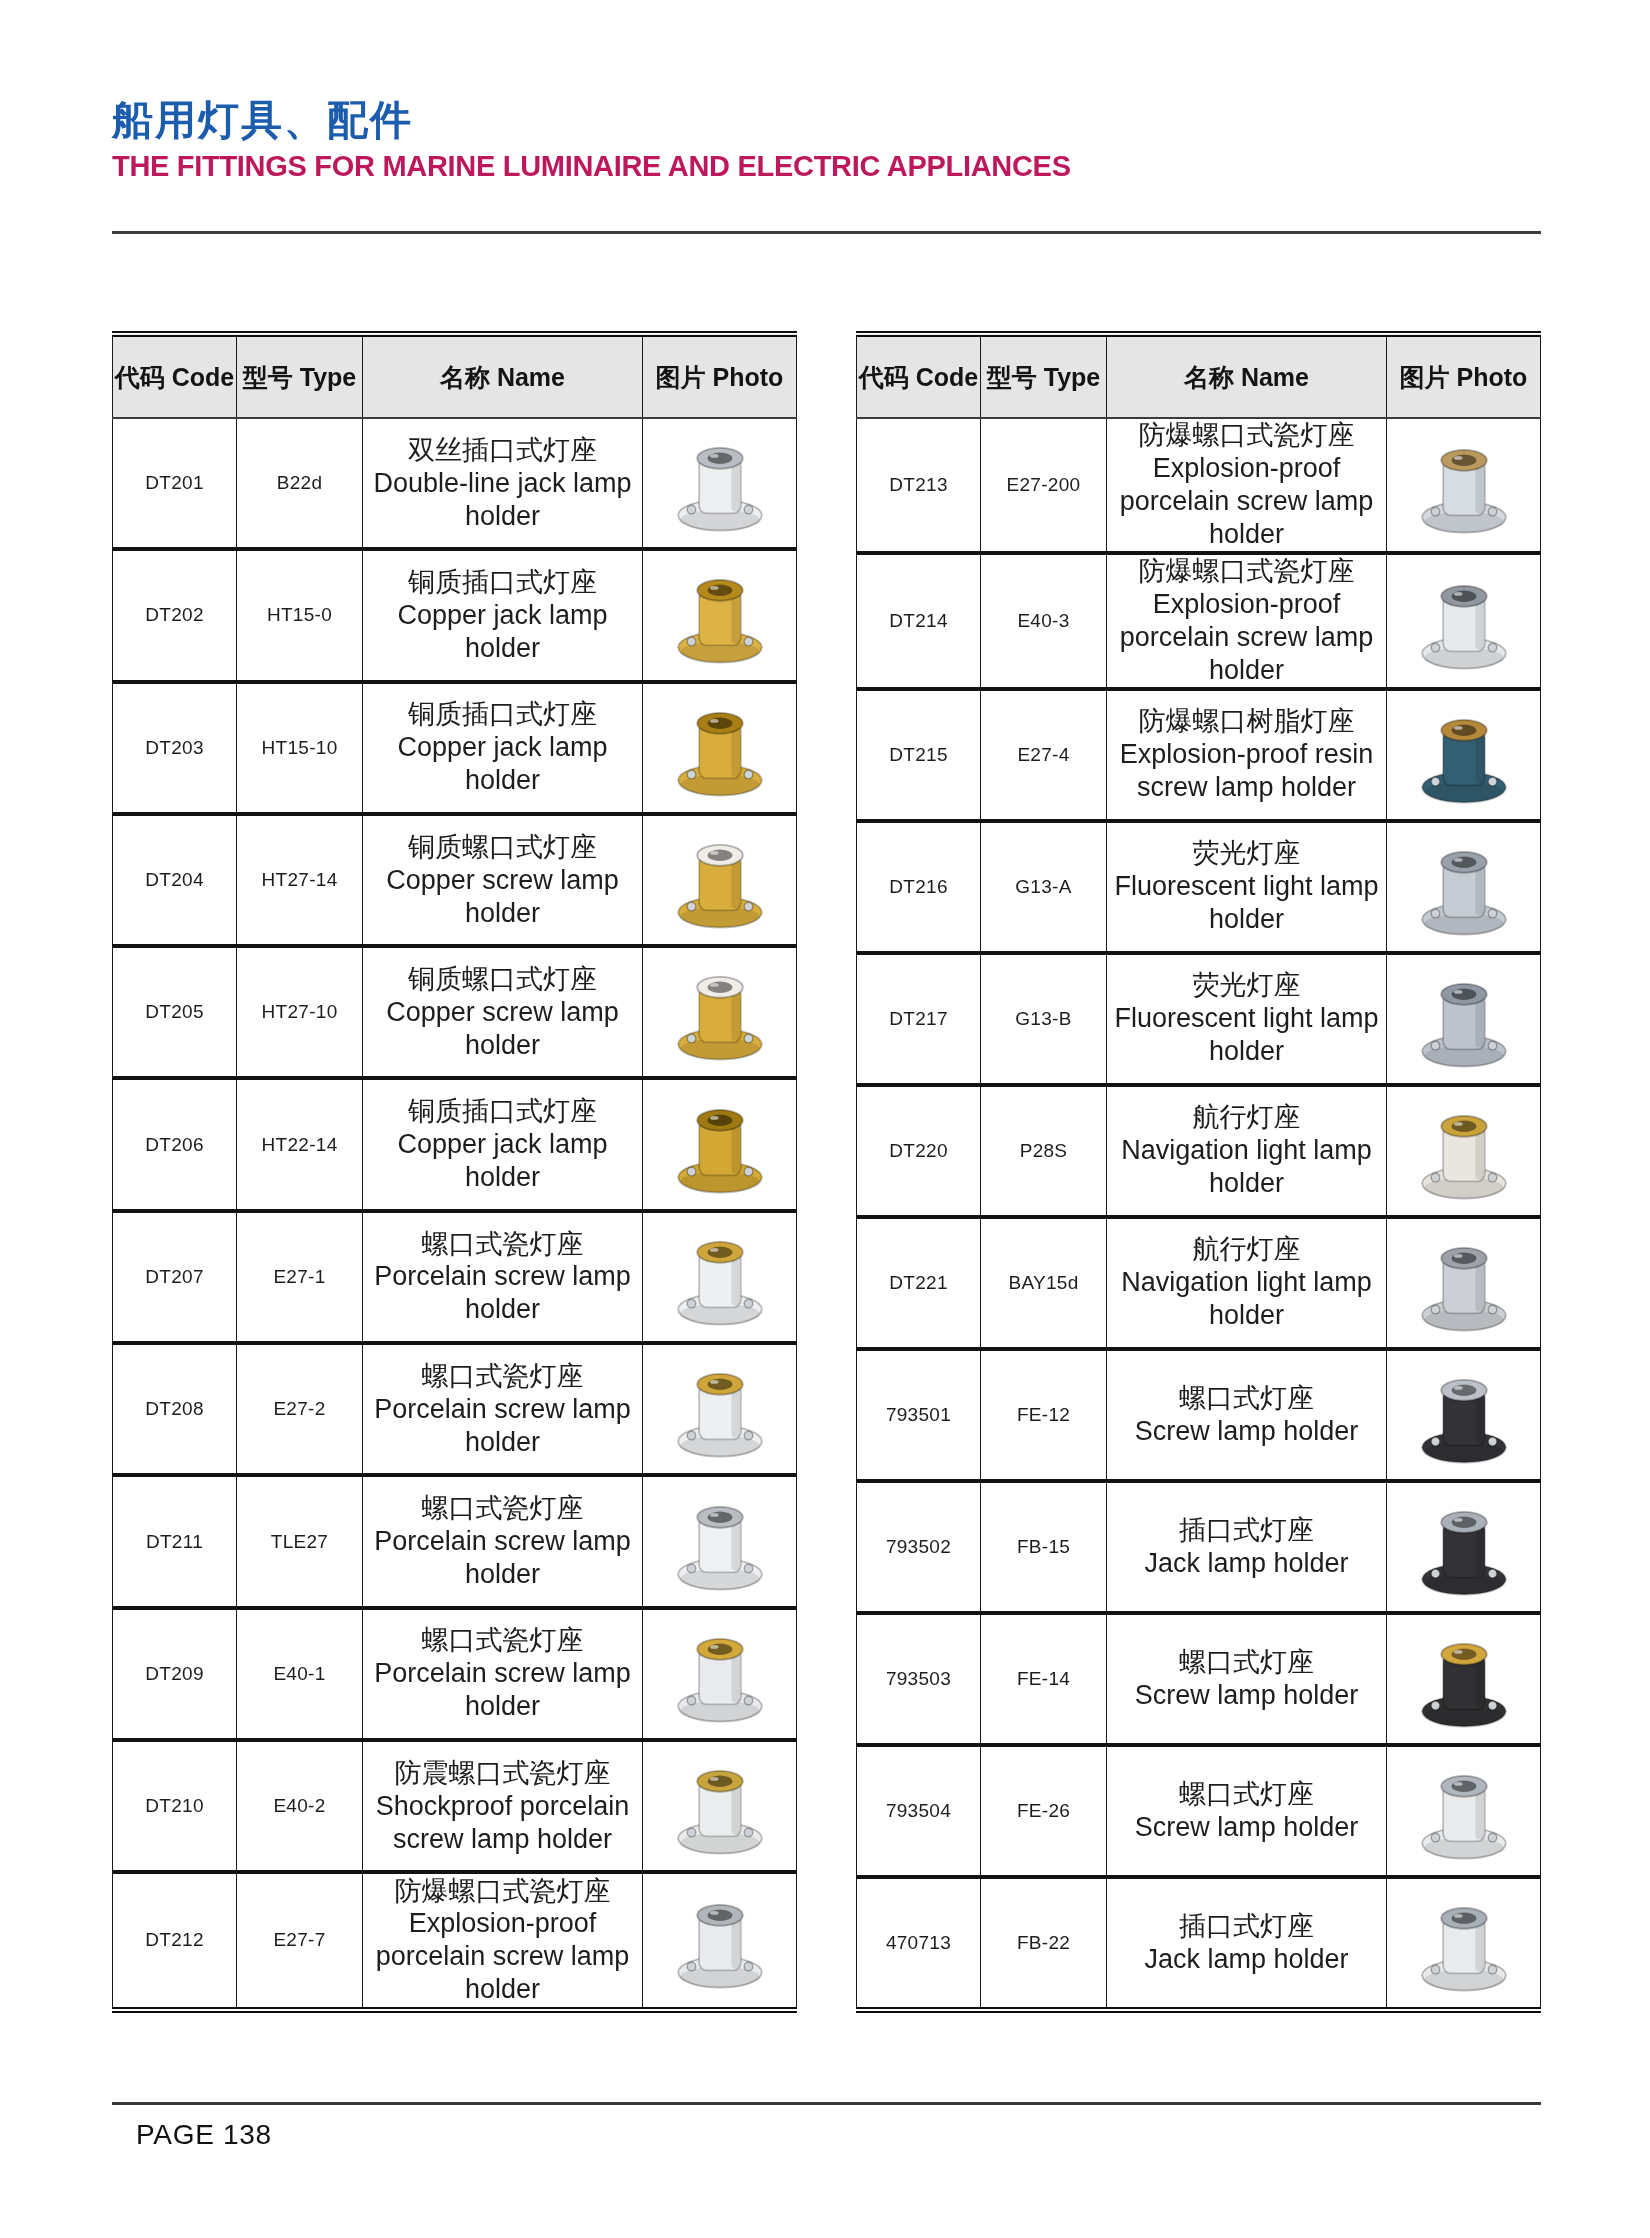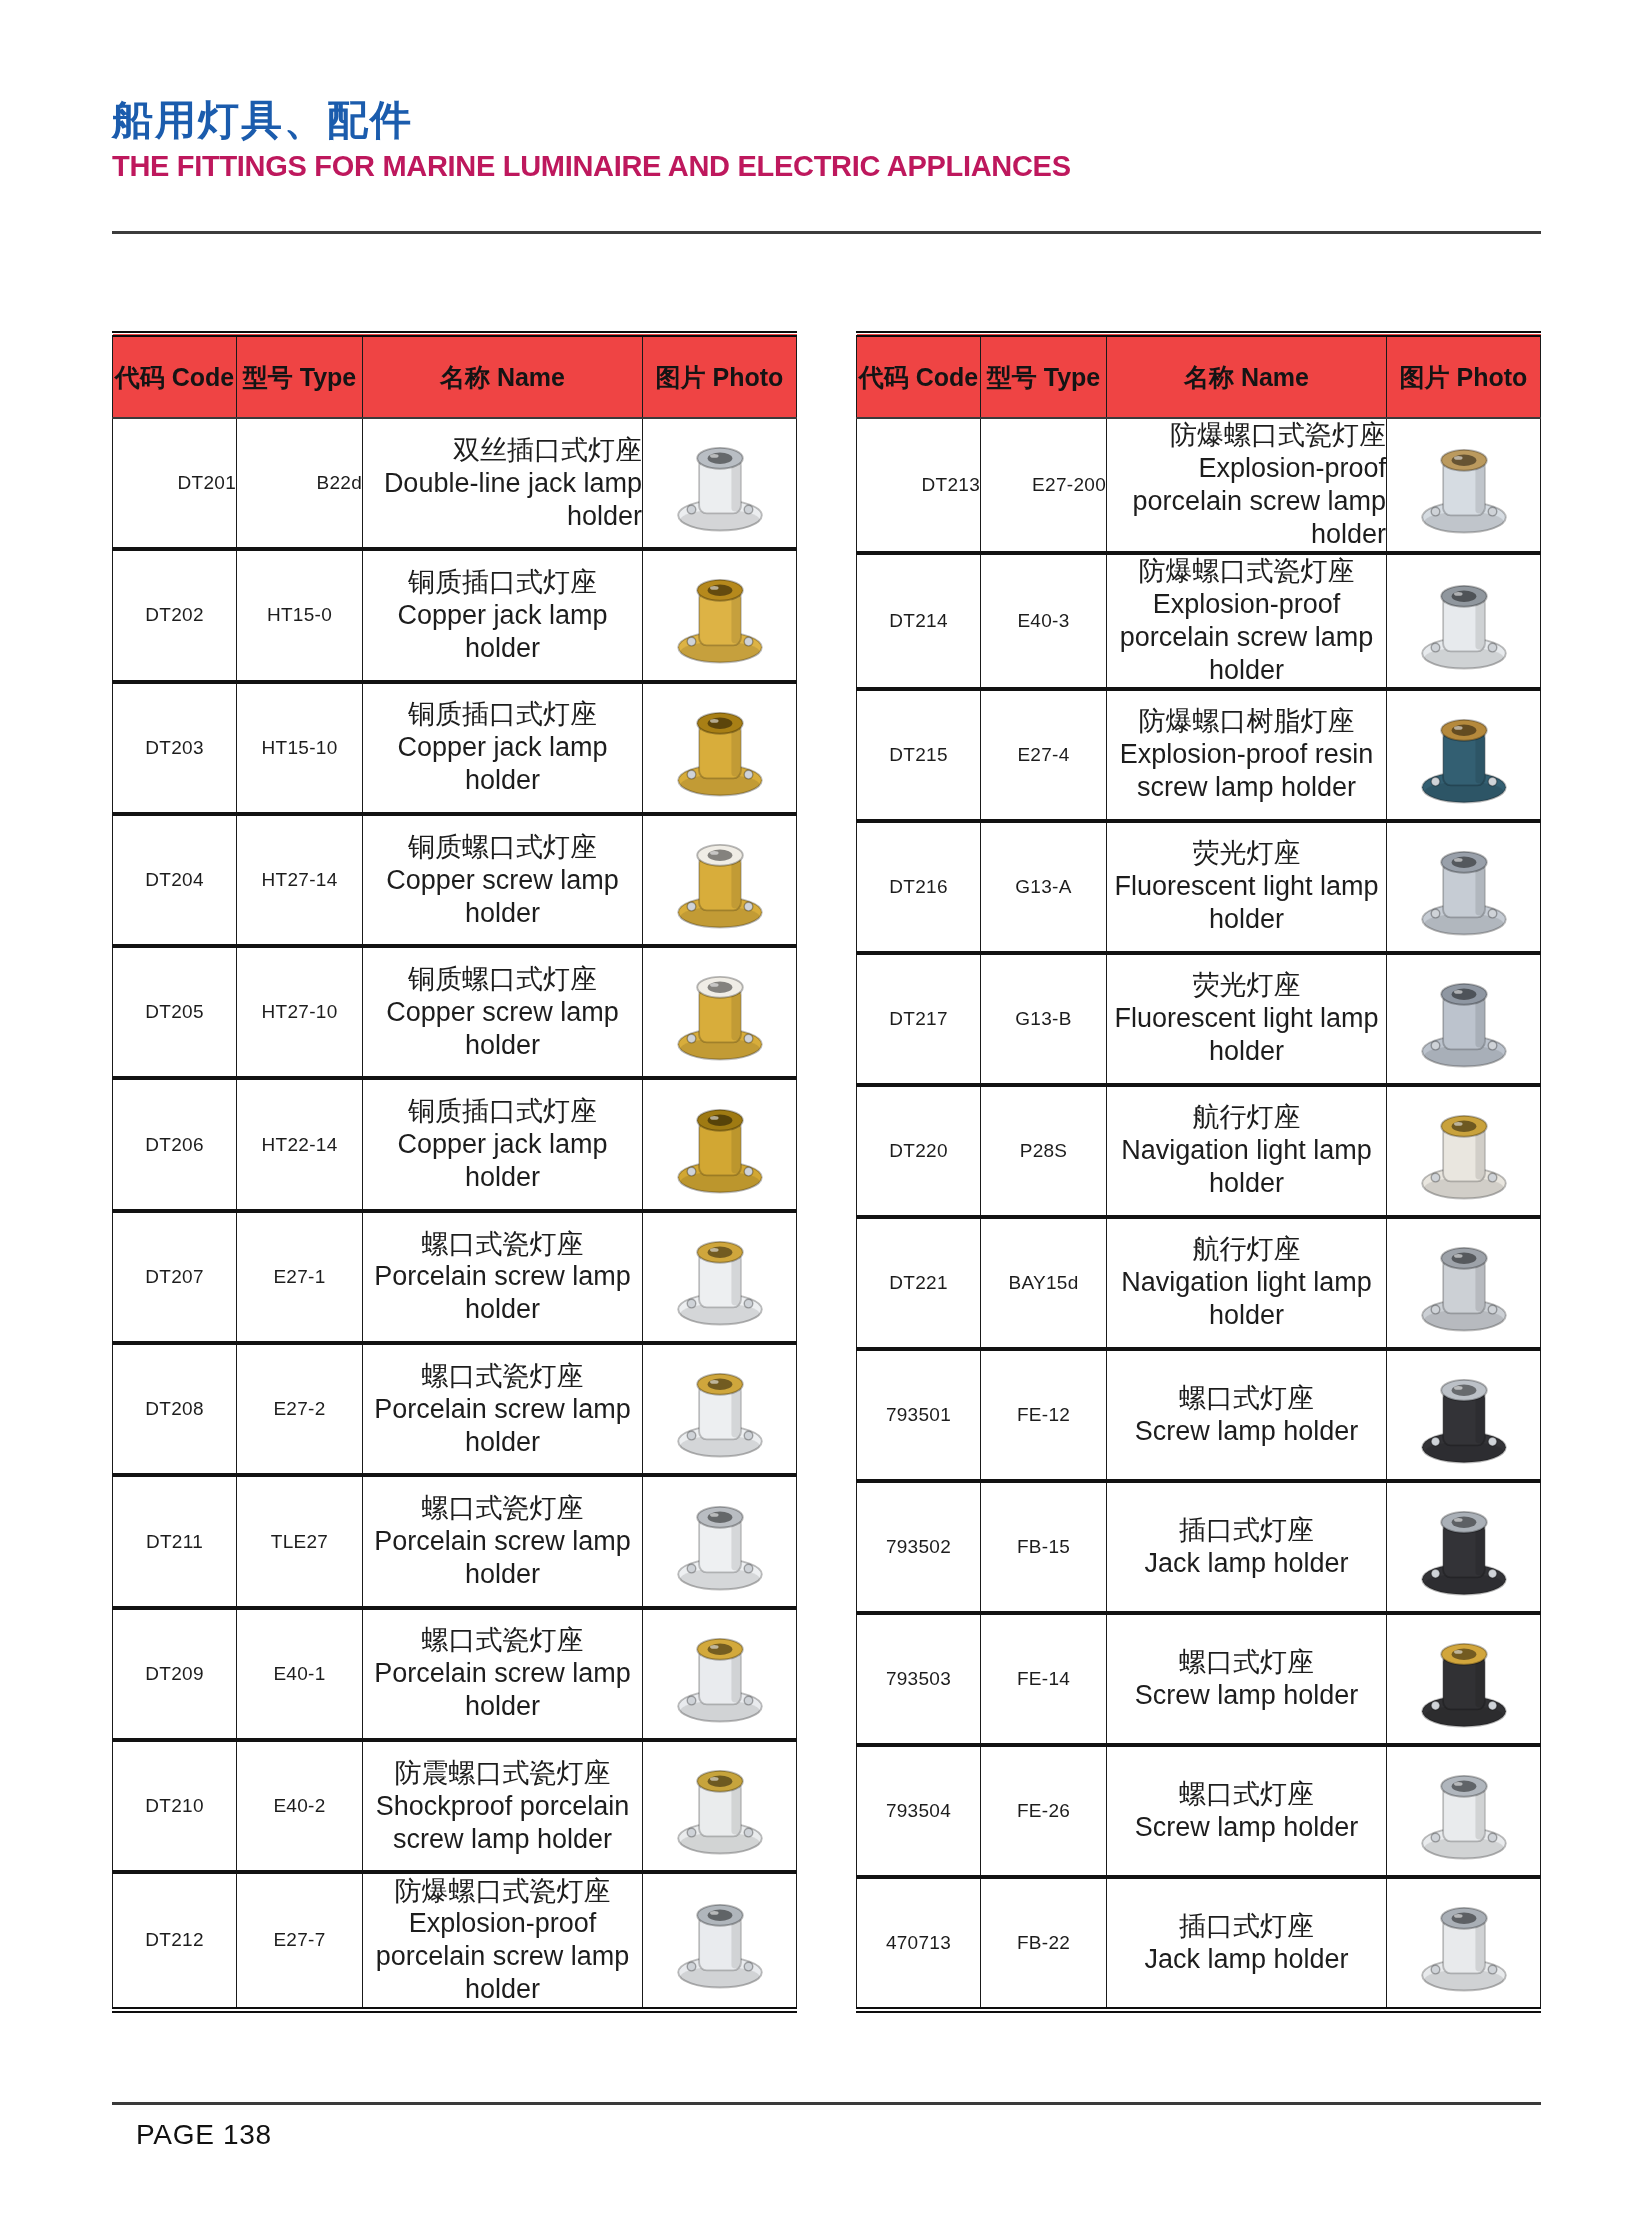--- a/index.html
+++ b/index.html
@@ -44,26 +44,26 @@
   table.catalog col.c-photo { width: 154px; }
 
   table.catalog th, table.catalog td {
     border-left: 1.3px solid #1a1a1a;
     border-right: 1.3px solid #1a1a1a;
     text-align: center; vertical-align: middle;
     padding: 0;
   }
   table.catalog thead th {
     height: 80px;
-    background: #ef4444;
+    background: #e5e5e5;
     font-size: 25px; font-weight: 700; color: #141414;
     border-bottom: 2px solid #3a3a3a;
   }
   table.catalog tbody td { height: 128px; border-top: 4px solid #121212; }
-  table.catalog tbody tr:first-child td { border-top: none; text-align: right; }
+  table.catalog tbody tr:first-child td { border-top: none; }
 
   td.cell-code, td.cell-type { font-size: 19px; letter-spacing: 0.3px; }
   td.cell-name { font-size: 27px; line-height: 1.22; padding: 4px 6.7px; }
   .name-zh { white-space: nowrap; }
   .name-en { }
 
   td.cell-photo svg { display: block; margin: 0 auto; }
 
   
   .footer-rule {

